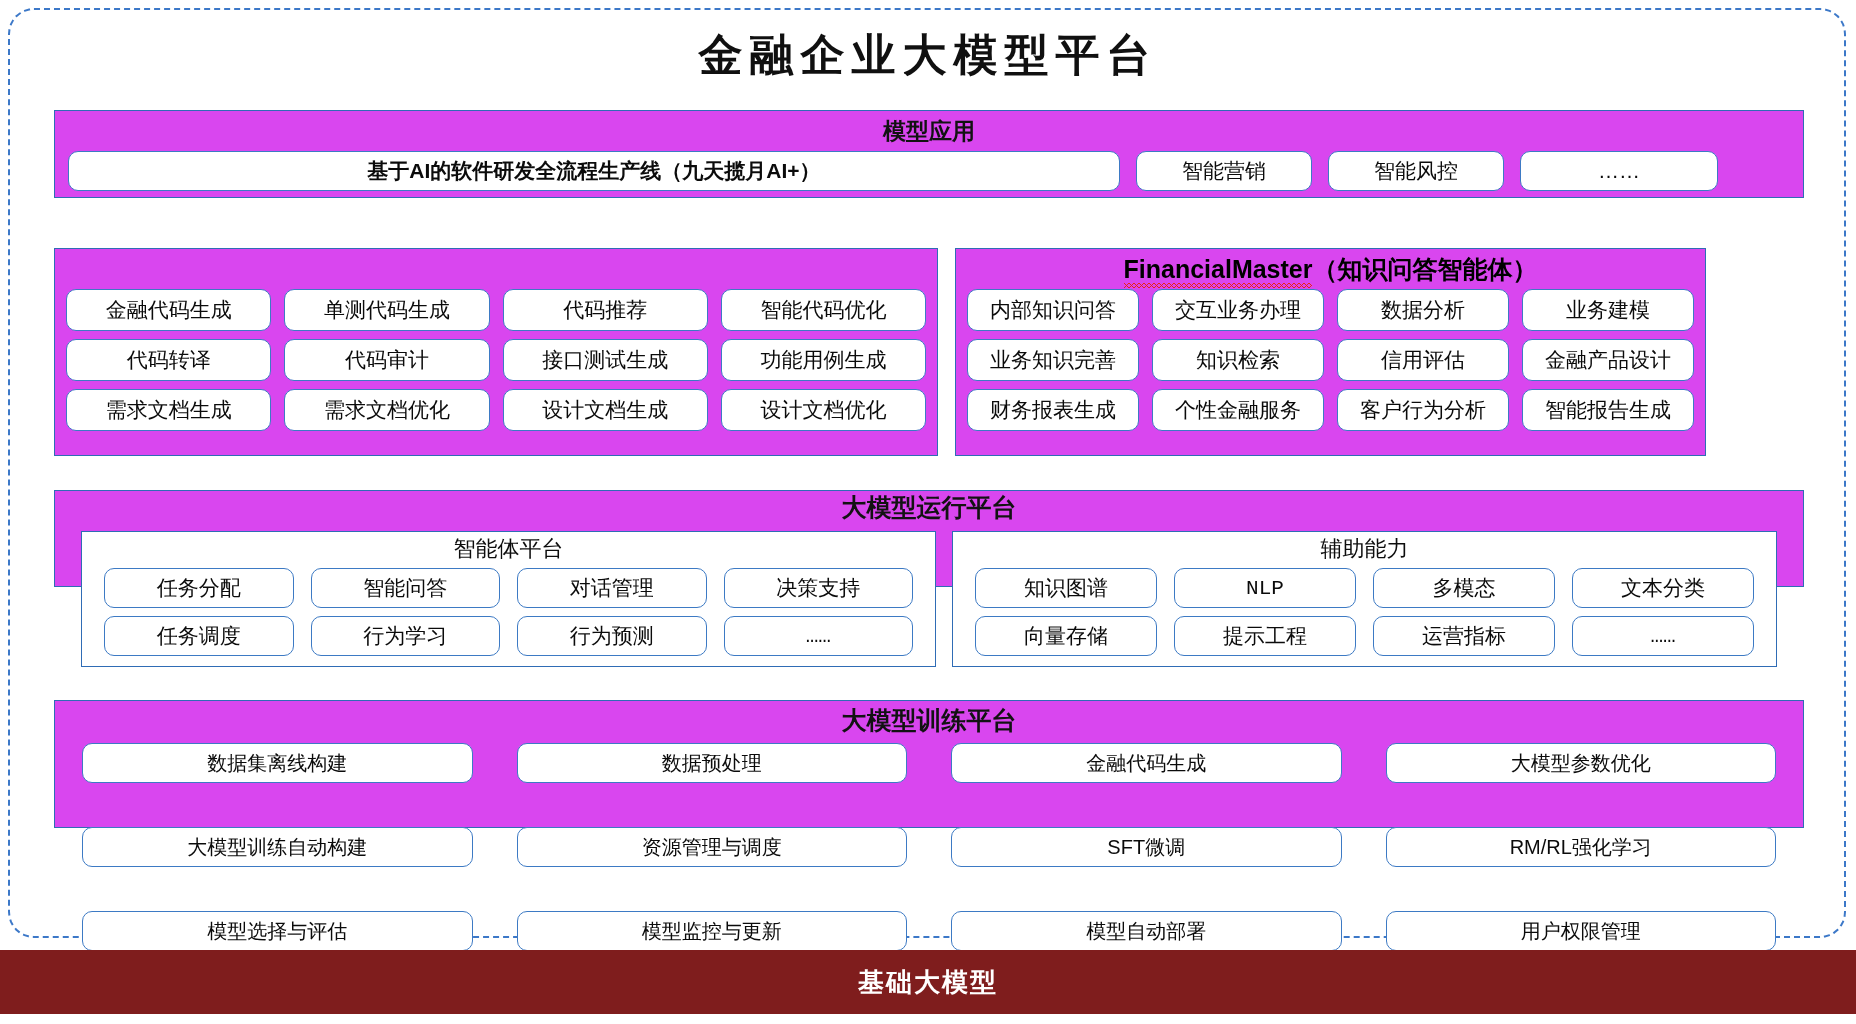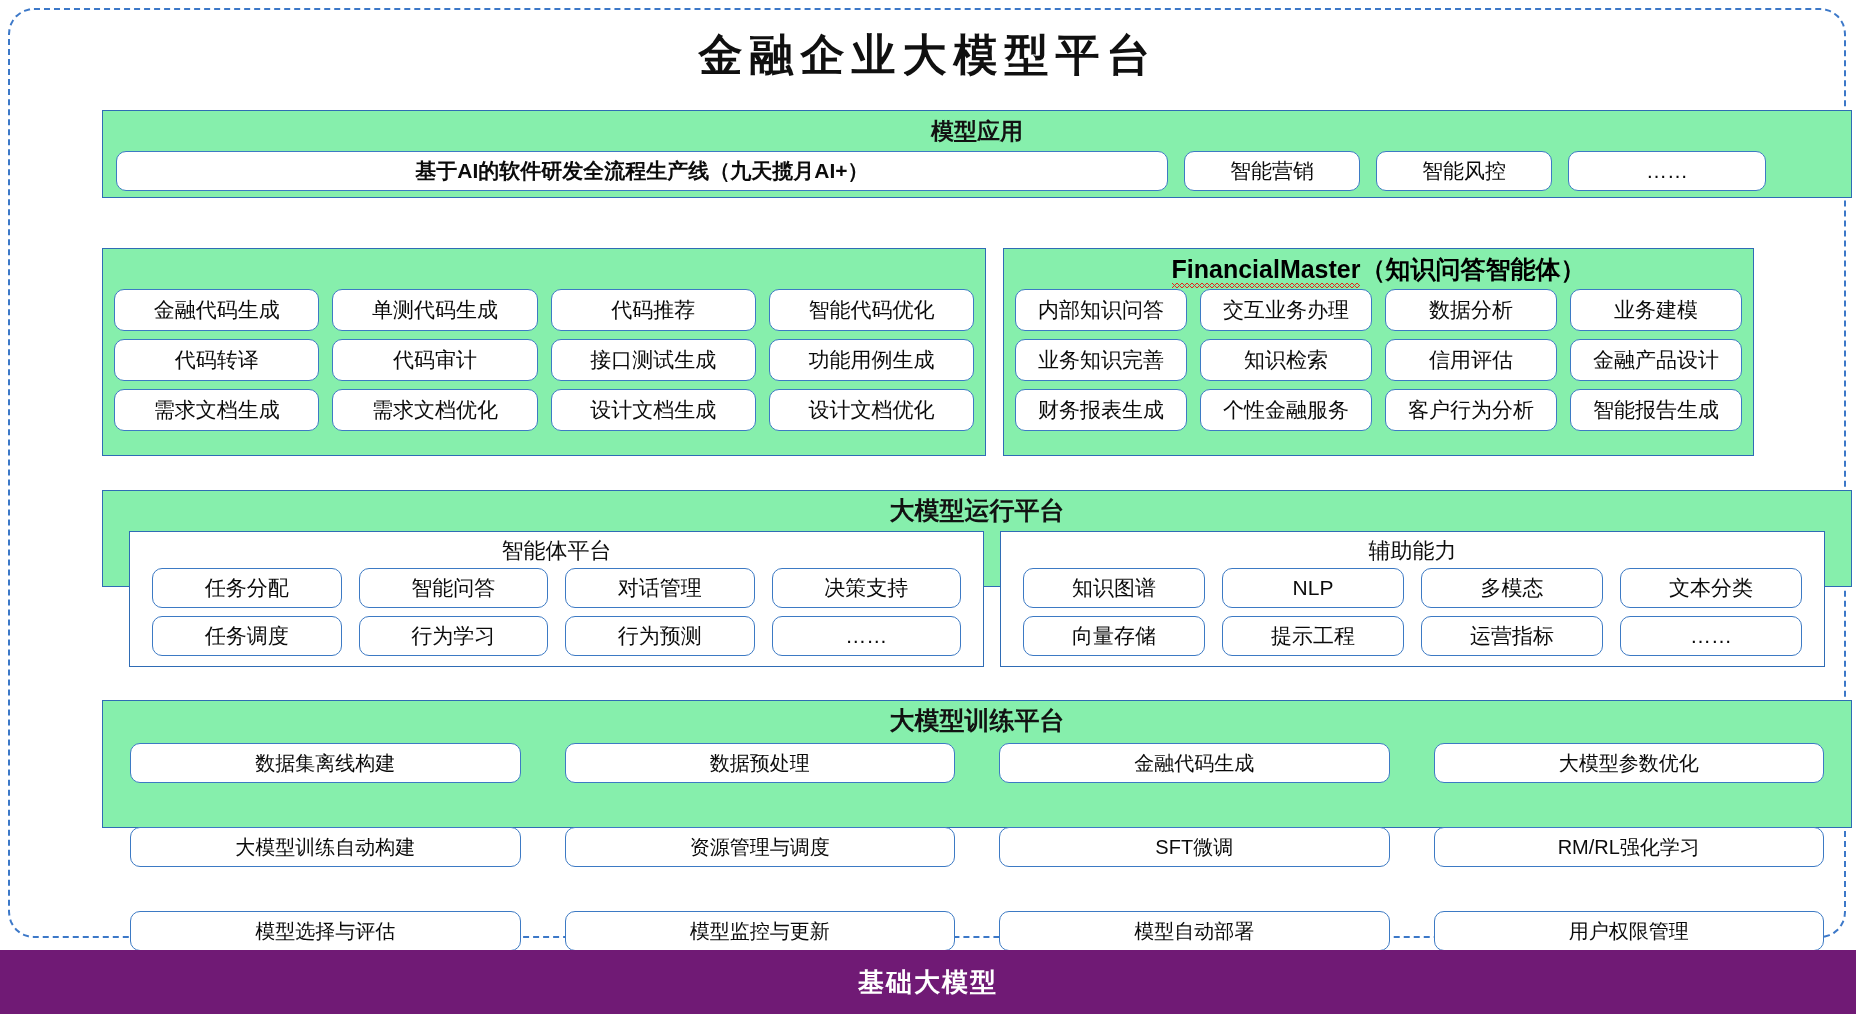--- a/index.html
+++ b/index.html
@@ -39,23 +39,22 @@
     font-weight: 700;
     letter-spacing: 7px;
     line-height: 60px;
     color: #101010;
   }
 
   
   .section {
     position: absolute;
     border: 1.6px solid #2f6cb5;
-    background: #86efac;
+    background: #d946ef;
     box-sizing: border-box;
-    margin-left: 48px;
   }
   .section-title {
     text-align: center;
     font-size: 23px;
     font-weight: 700;
     color: #121212;
     line-height: 30px;
   }
   .section-title-lg {
     font-size: 25px;
@@ -151,20 +150,21 @@
     row-gap: 8px;
   }
   .agent-grid .pill { font-size: 21px; }
 
   
   #sec-runtime {
     left: 54px;
     top: 490px;
     width: 1750px;
     height: 97px;
+    font-family: Liberation Mono, monospace;
   }
   #sec-runtime .section-title { margin-top: 4px; }
   .runtime-cols {
     position: absolute;
     left: 26px;
     top: 40px;
     right: 26px;
     display: flex;
     gap: 16px;
   }
@@ -214,21 +214,21 @@
   }
   .training-grid .pill { font-size: 20px; }
 
   
   .footer-bar {
     position: absolute;
     left: 0;
     top: 950px;
     width: 1856px;
     height: 64px;
-    background: #701a75;
+    background: #7f1d1d;
     display: flex;
     align-items: center;
     justify-content: center;
   }
   .footer-bar .footer-label {
     color: #ffffff;
     font-size: 26px;
     font-weight: 700;
     letter-spacing: 2px;
   }

